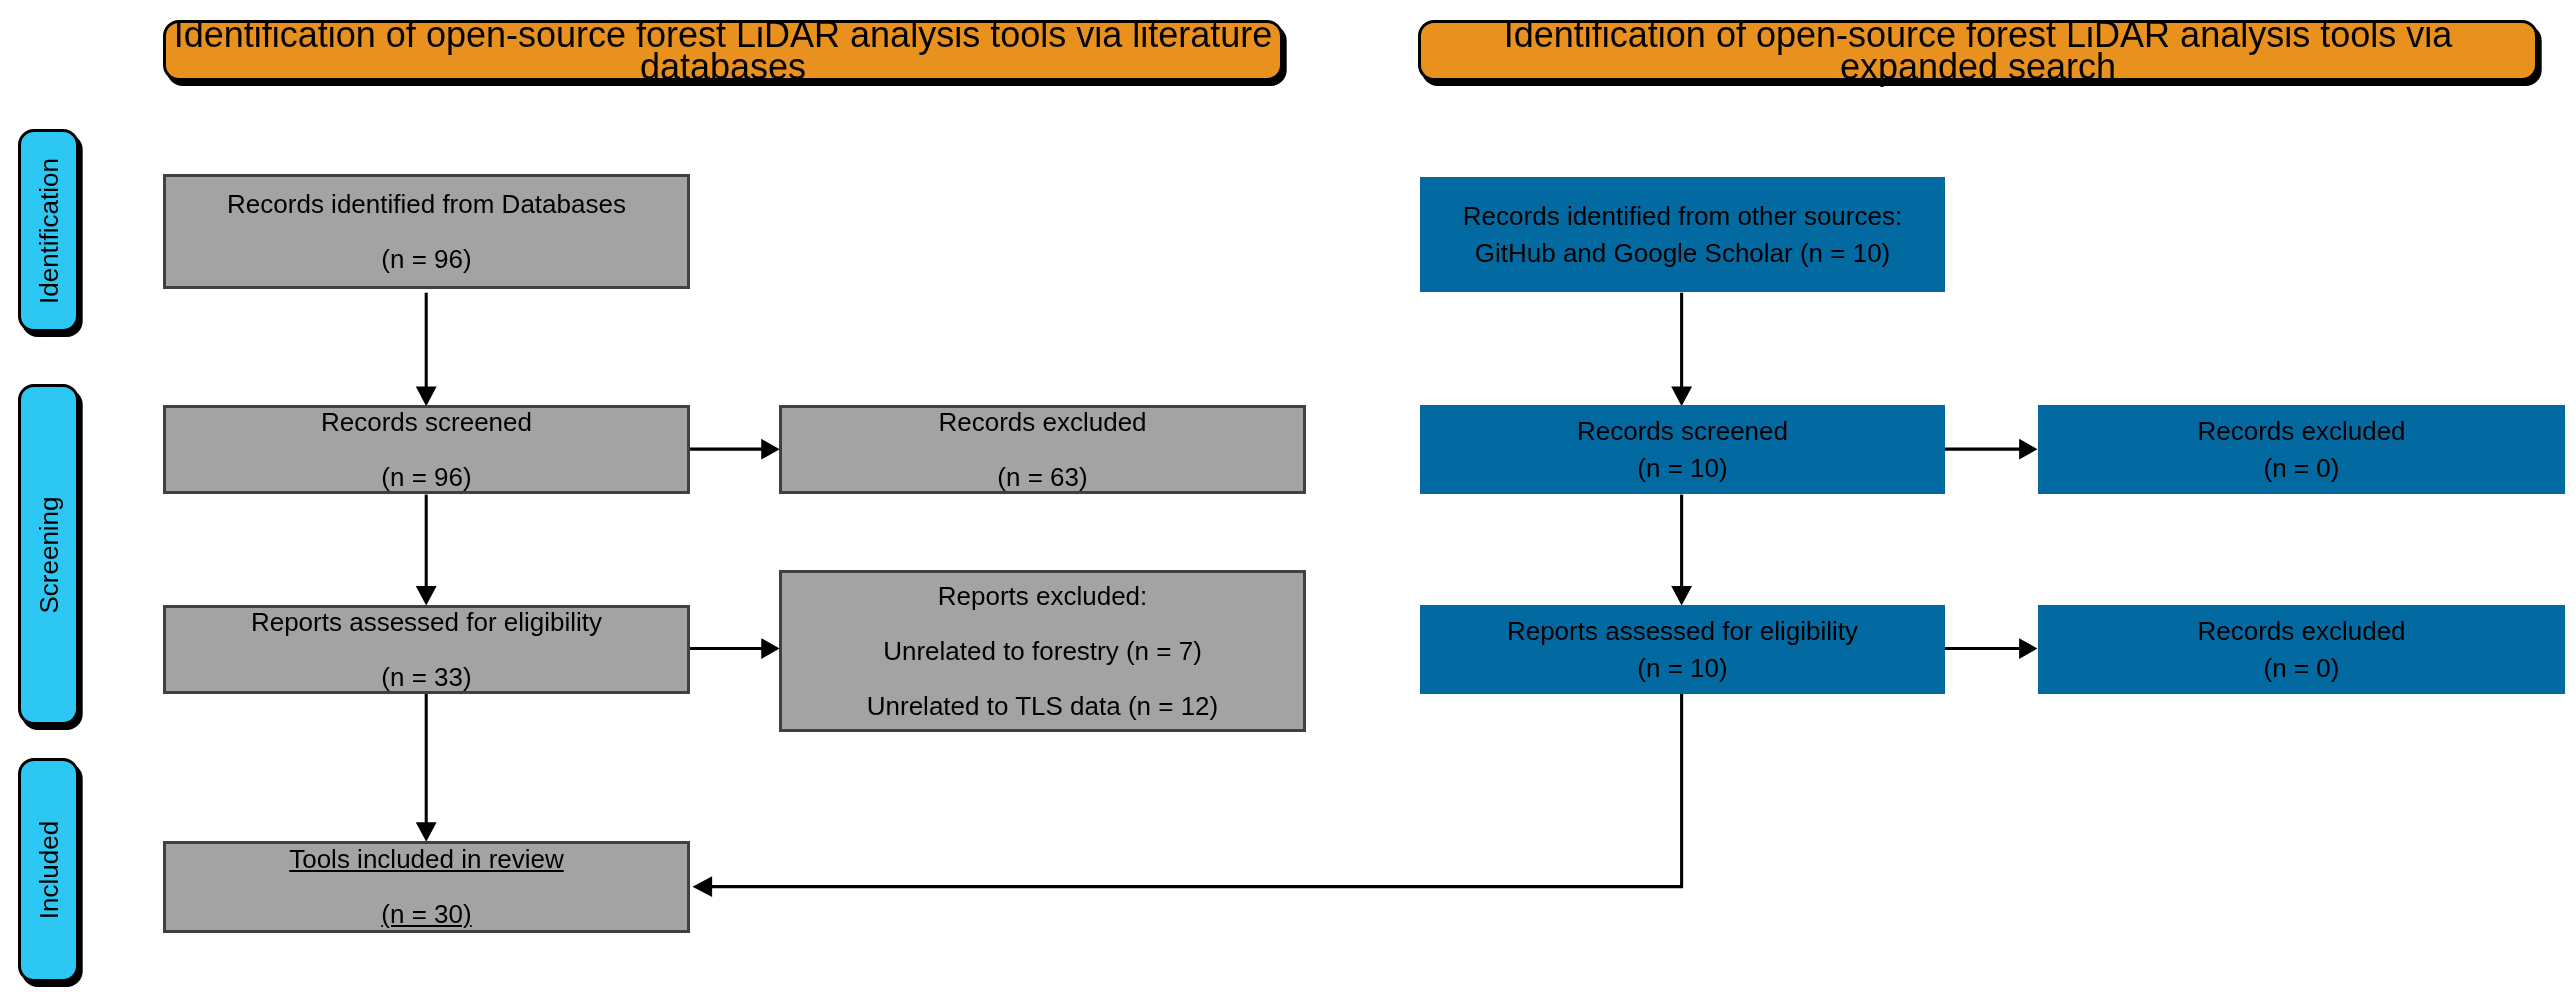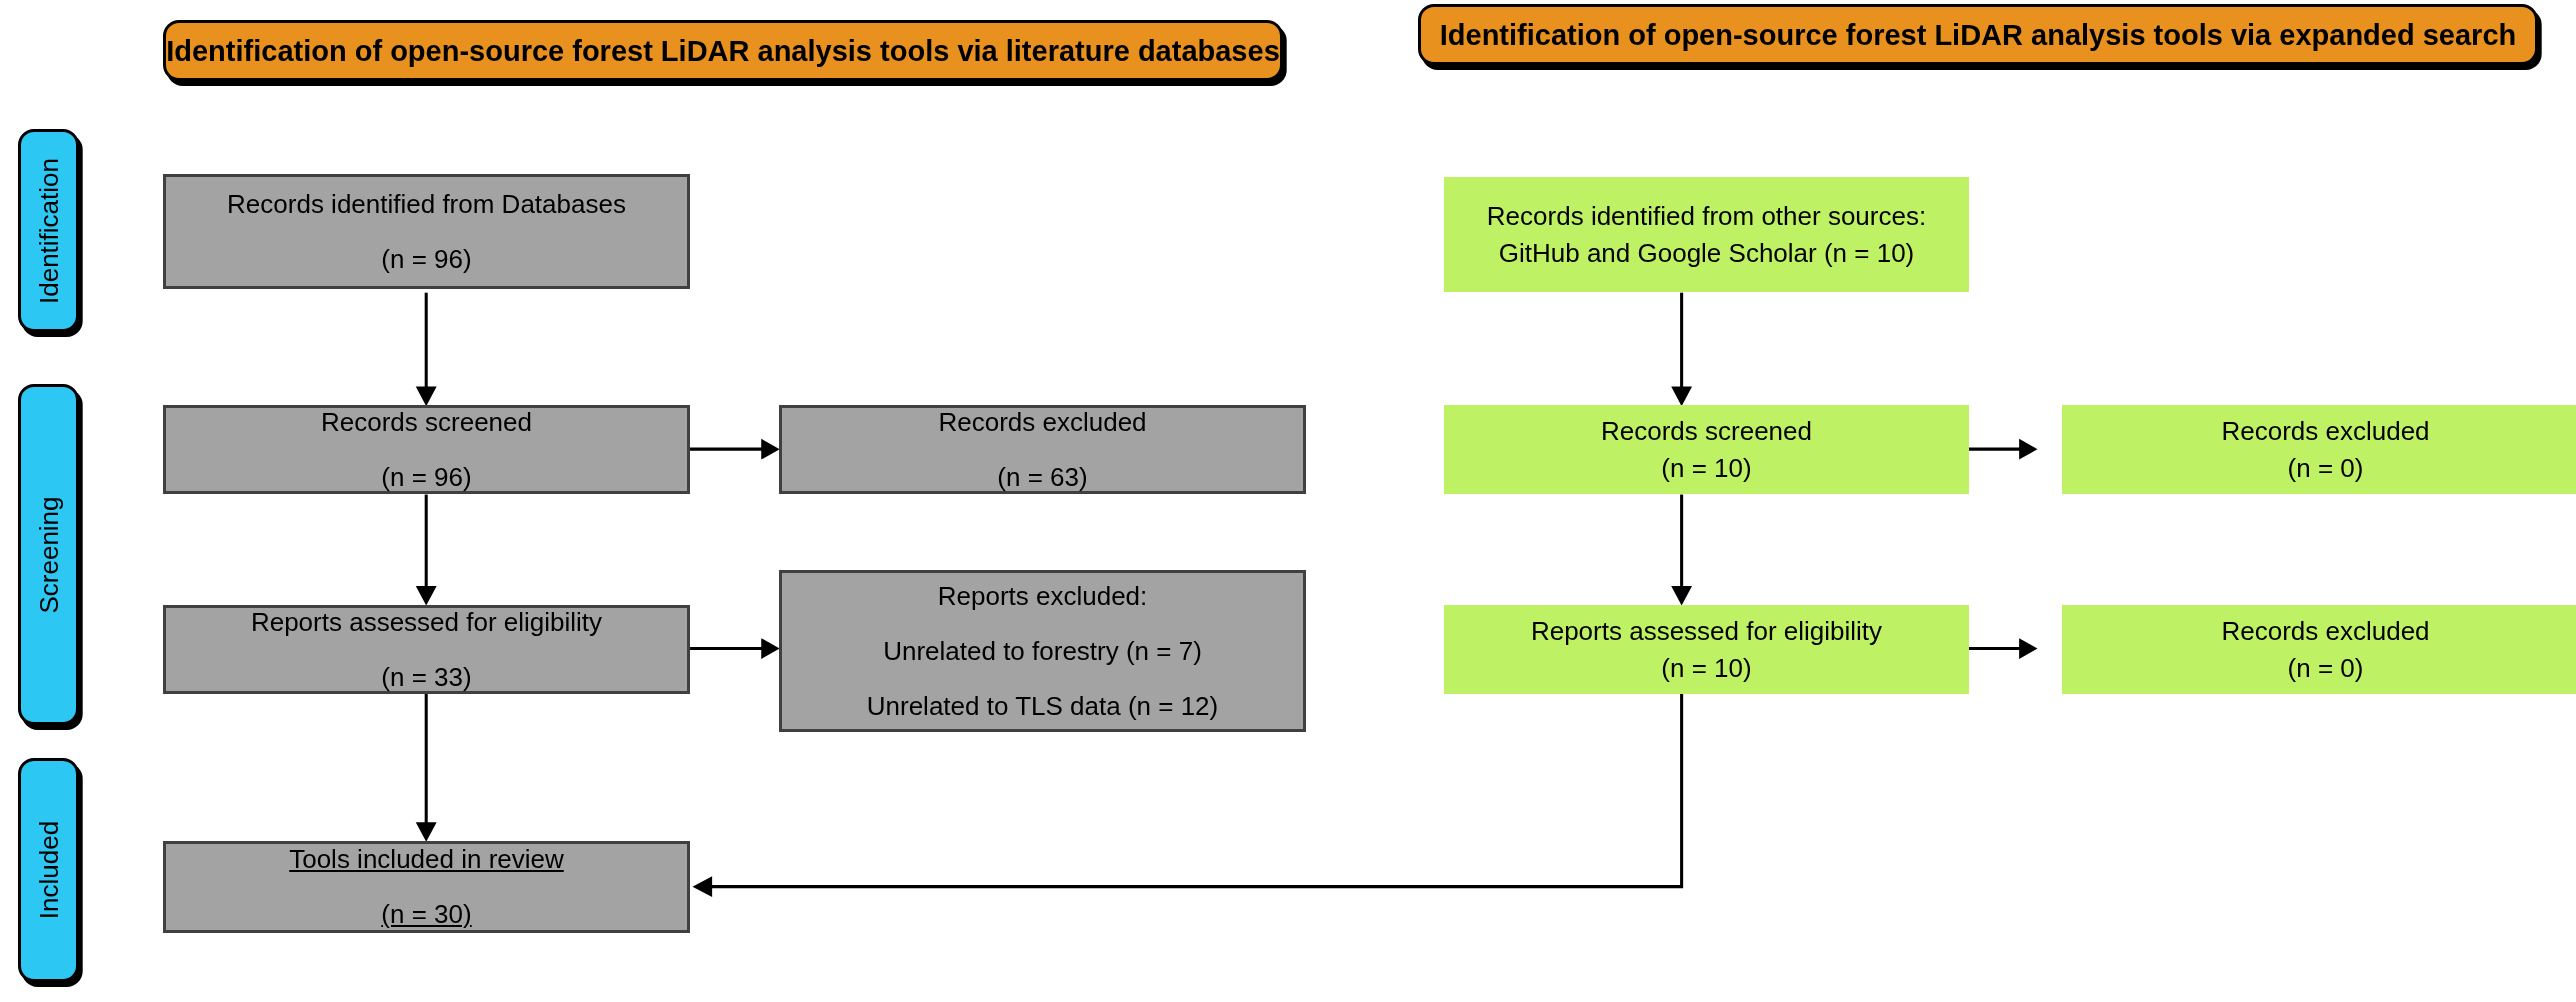--- a/index.html
+++ b/index.html
@@ -10,25 +10,25 @@
   }
   .canvas { position: relative; width: 2576px; height: 1002px; background: #ffffff; overflow: hidden; }
   .connectors { position: absolute; left: 0; top: 0; width: 2576px; height: 1002px; }
 
   .box {
     position: absolute; box-sizing: border-box;
     display: flex; flex-direction: column; align-items: center; justify-content: center;
     text-align: center; font-size: 26px; line-height: 37px;
   }
   .white-box { background: #a3a3a3; border: 3.1px solid #404040; gap: 18px; }
-  .gray-box  { background: #bef264; border: none; margin-left: 24px; }
+  .gray-box  { background: #0369a1; border: none; }
   .header-box {
     background: #e8911e; border: 3.7px solid #000000; border-radius: 16px;
     box-shadow: 3.7px 4.9px 0 #000000;
-    font-size: 29px; line-height: 32px; font-weight: bold;
+    font-size: 36px; line-height: 32px;
   }
   .stage-box {
     background: #2cc7f2; border: 3.7px solid #000000; border-radius: 16px;
     box-shadow: 3.7px 4.9px 0 #000000;
   }
   .stage-box .vlabel {
     transform: rotate(-90deg);
     white-space: nowrap;
     font-size: 26px; line-height: 26px;
   }
@@ -62,21 +62,21 @@
       <polygon points="2723,955 2757,955 2740,987"></polygon>
       <polygon points="3290,715 3290,749 3320,732"></polygon>
       <polygon points="3290,1040 3290,1074 3320,1057"></polygon>
       <polygon points="1160,1428 1160,1462 1128,1445"></polygon>
     </g>
   </svg>
 
   <div class="box header-box" style="left:163px; top:20px; width:1120px; height:61px;">
     <span class="line">Identification of open-source forest LiDAR analysis tools via literature databases</span>
   </div>
-  <div class="box header-box" style="left:1418px; top:4px; width:1120px; height:61px;">
+  <div class="box header-box" style="left:1418px; top:20px; width:1120px; height:61px;">
     <span class="line">Identification of open-source forest LiDAR analysis tools via expanded search</span>
   </div>
 
   <div class="box stage-box" style="left:18.4px; top:129px; width:61px; height:203px;">
     <span class="vlabel">Identification</span>
   </div>
   <div class="box stage-box" style="left:18.4px; top:384px; width:61px; height:341px;">
     <span class="vlabel">Screening</span>
   </div>
   <div class="box stage-box" style="left:18.4px; top:758px; width:61px; height:224px;">

